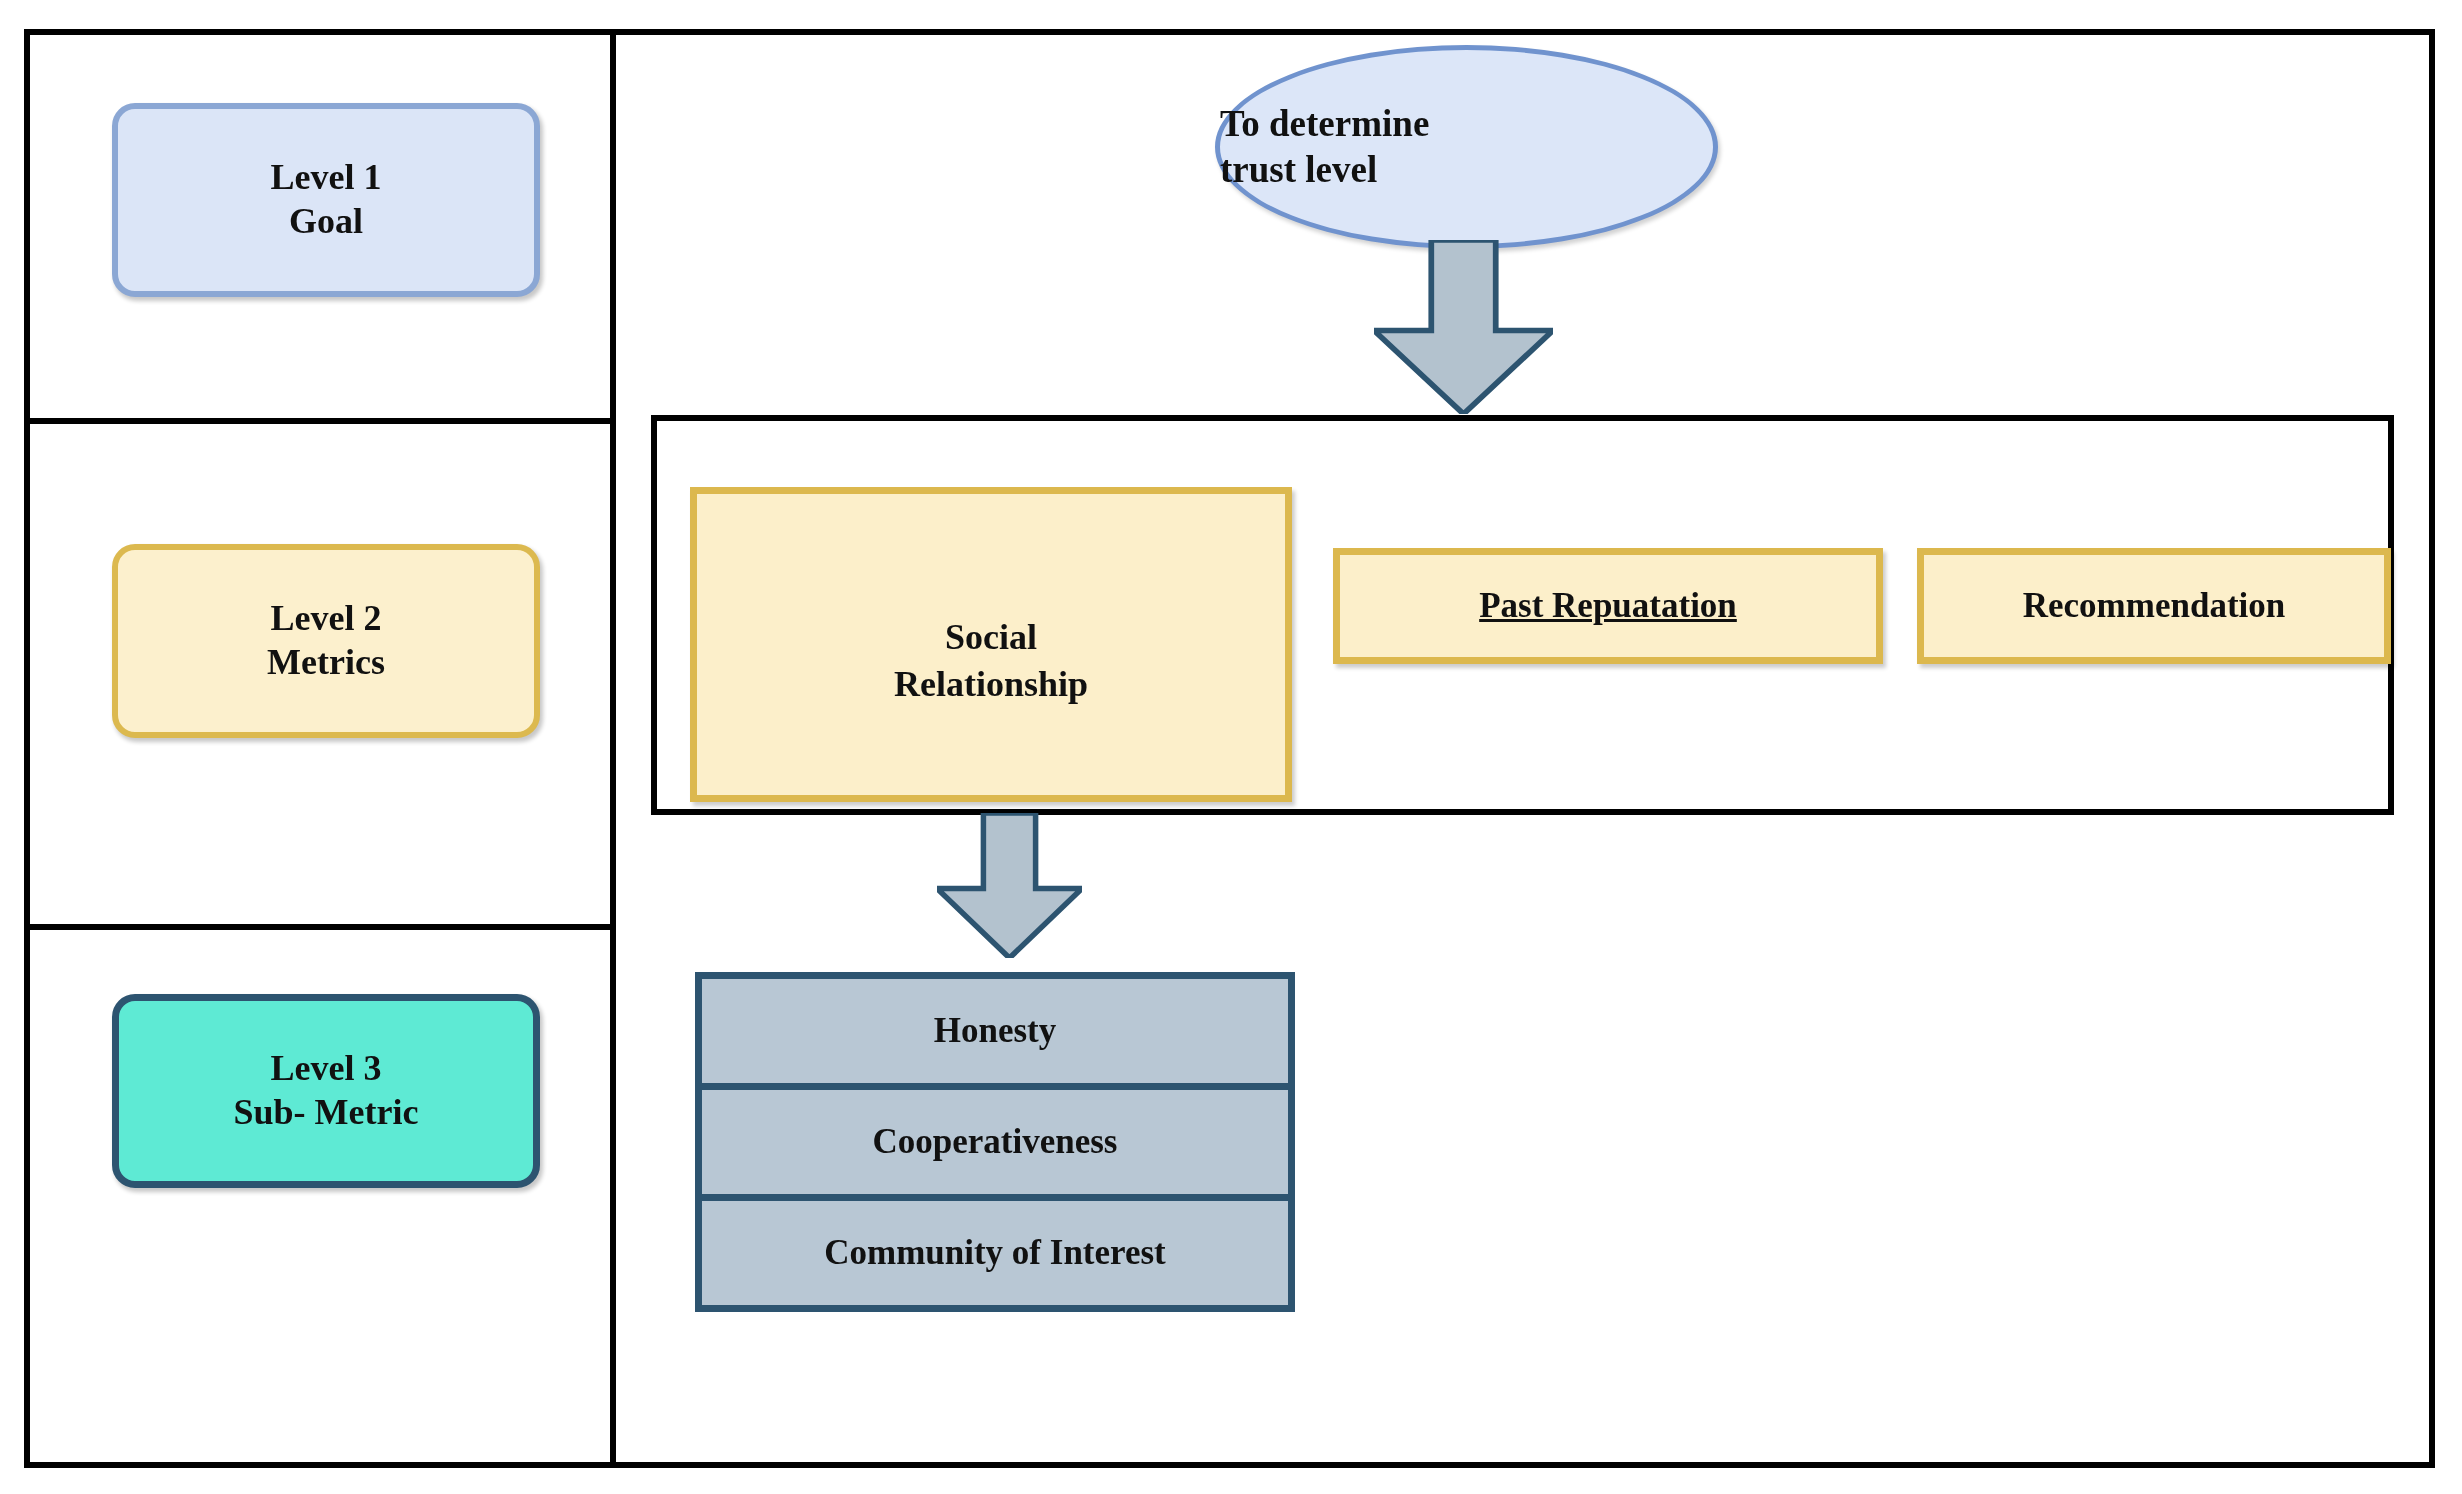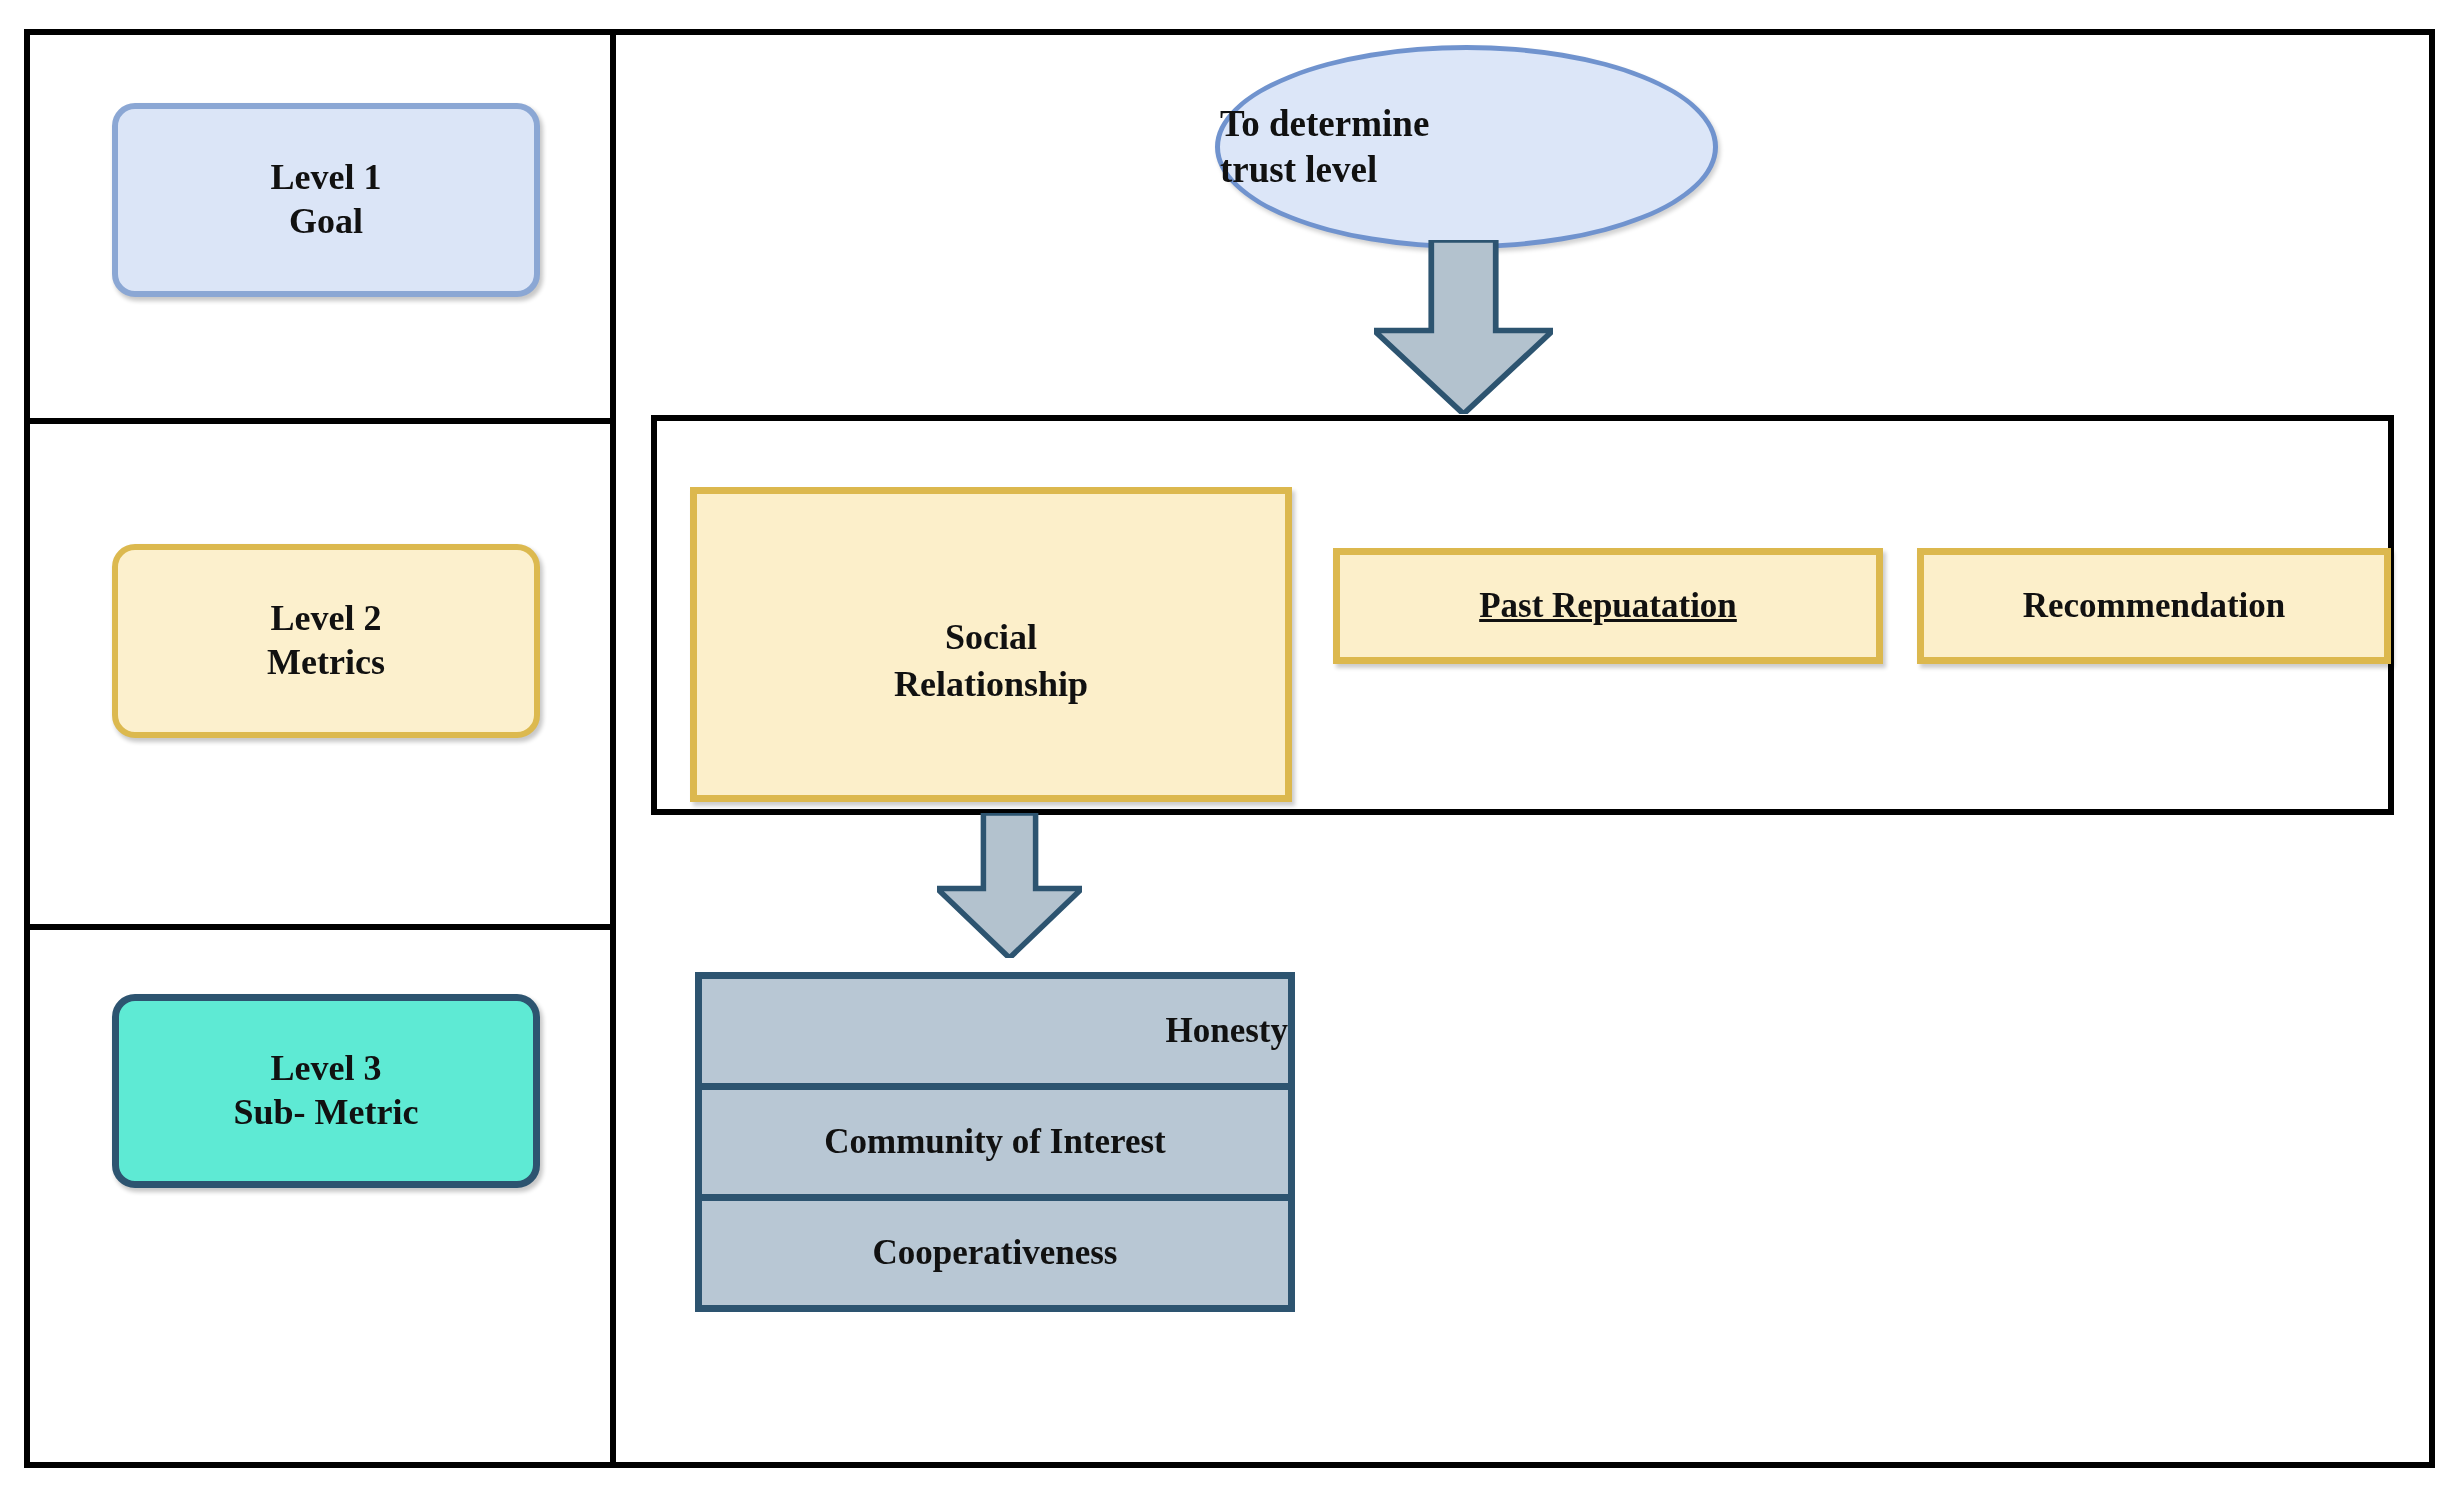--- a/index.html
+++ b/index.html
@@ -157,21 +157,21 @@
     border: 7px solid #2d5470;
     margin-top: -7px;
     display: flex;
     align-items: center;
     justify-content: center;
     font-weight: bold;
     font-size: 35px;
     color: #111111;
     text-align: center;
   }
-  .submetric-box:first-child { margin-top: 0; justify-content: flex-end; }
+  .submetric-box:first-child { margin-top: 0; }
 </style>
 </head>
 <body>
 
 <div id="canvas">
 
   <div class="outer-frame"></div>
 
   <div class="col-separator"></div>
 
@@ -221,21 +221,21 @@
 
   <svg class="block-arrow arrow-social-to-sub" viewBox="0 0 100 100" preserveAspectRatio="none">
     <polygon points="32,0 68,0 68,52 100,52 50,100 0,52 32,52" fill="#b3c2ce" stroke="#2d5470" stroke-width="3.8" stroke-linejoin="miter"></polygon>
   </svg>
 
   <div class="submetric-stack">
     <div class="submetric-box">
       <span>Honesty</span>
     </div>
     <div class="submetric-box">
+      <span>Cooperativeness</span>
+    </div>
+    <div class="submetric-box">
       <span>Community of Interest</span>
     </div>
-    <div class="submetric-box">
-      <span>Cooperativeness</span>
-    </div>
   </div>
 
 </div>
 
 
 </body></html>

